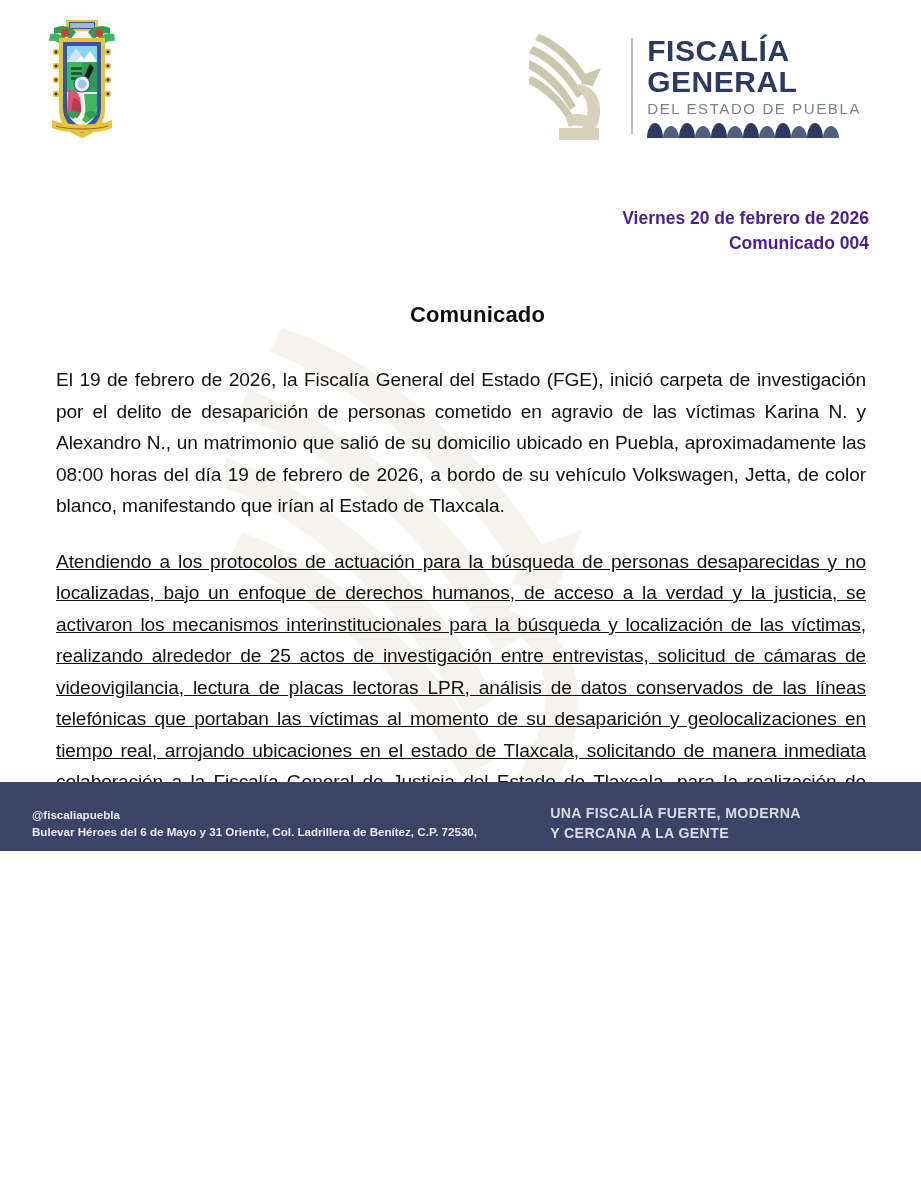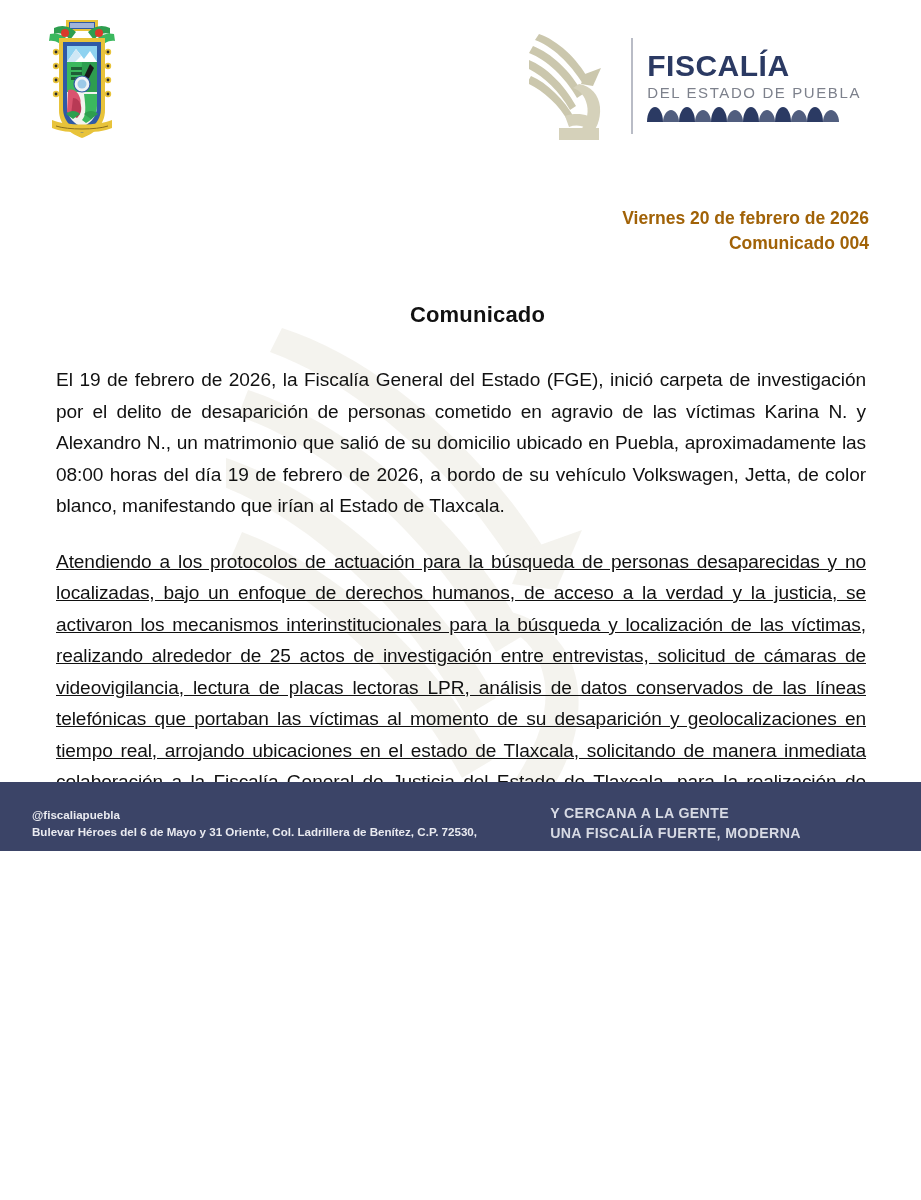--- a/index.html
+++ b/index.html
@@ -98,21 +98,21 @@
   
   .dateline {
     position: relative;
     z-index: 3;
     text-align: right;
     padding: 0 52px 0 0;
     margin-top: 46px;
     font-weight: bold;
     font-size: 17.5px;
     line-height: 25px;
-    color: #a16207;
+    color: #4c1d95;
   }
 
   
   .doc-title {
     position: relative;
     z-index: 3;
     text-align: center;
     font-weight: bold;
     font-size: 22px;
     color: #111111;
@@ -288,20 +288,21 @@
           <path d="M50 52 C62 54 70 63 71 75 C72 88 67 98 60 106 L50 101 C57 92 60 82 58 73 C56 64 51 58 44 56 Z"></path>
           <path d="M36 84 C48 80 60 82 69 90 L64 100 C57 94 48 92 40 95 Z"></path>
           <path d="M30 96 L70 96 L70 108 L30 108 Z"></path>
         </g>
       </svg>
 
       <div class="fge-divider"></div>
 
       <div class="fge-wordmark">
         <div class="fge-line1">FISCALÍA</div>
+        <div class="fge-line2">GENERAL</div>
         <div class="fge-line3">DEL ESTADO DE PUEBLA</div>
         <svg class="fge-pattern" viewBox="0 0 192 16" aria-hidden="true">
           <g fill="#2b3a63">
             <g>
               <path d="M0 16 C0 7 4 1 8 1 C12 1 16 7 16 16 Z"></path>
               <path d="M16 16 C16 9 20 4 24 4 C28 4 32 9 32 16 Z" opacity="0.82"></path>
             </g>
             <g transform="translate(32,0)">
               <path d="M0 16 C0 7 4 1 8 1 C12 1 16 7 16 16 Z"></path>
               <path d="M16 16 C16 9 20 4 24 4 C28 4 32 9 32 16 Z" opacity="0.82"></path>
@@ -339,19 +340,19 @@
     <p>El 19 de febrero de 2026, la Fiscalía General del Estado (FGE), inició carpeta de investigación por el delito de desaparición de personas cometido en agravio de las víctimas Karina N. y Alexandro N., un matrimonio que salió de su domicilio ubicado en Puebla, aproximadamente las 08:00 horas del día 19 de febrero de 2026, a bordo de su vehículo Volkswagen, Jetta, de color blanco, manifestando que irían al Estado de Tlaxcala.</p>
     <p>Atendiendo a los protocolos de actuación para la búsqueda de personas desaparecidas y no localizadas, bajo un enfoque de derechos humanos,  de acceso a la verdad y la justicia, se activaron los mecanismos interinstitucionales para la búsqueda y localización de las víctimas, realizando alrededor de 25 actos de investigación entre entrevistas, solicitud de cámaras de videovigilancia, lectura de placas lectoras LPR, análisis de datos conservados de las líneas telefónicas que portaban las víctimas al momento de su desaparición y geolocalizaciones en tiempo real, arrojando ubicaciones en el estado de Tlaxcala, solicitando de manera inmediata colaboración a la Fiscalía General de Justicia del Estado de Tlaxcala, para la realización de diversos actos de investigación, logrando identificar un vehículo con las características de la unidad vehicular en la que viajaban las víctimas, el cual se ubicó en Libramiento Instituto Politécnico a la altura del SAT, La Trinidad, Tepehitec, estado de Tlaxcala, que circuló sobre la pista nueva a Tlaxcala, llegando al centro, se estacionan y se observa que dan seguimiento a una camioneta blanca, con placas de circulación del Estado de Tlaxcala, esto a las 09:56 horas del día 20 de febrero de 2026,  y continúan la marcha ambas unidades, se incorporan hacia el distribuidor vial el Molinito, siguiendo por carretera Tlaxcala-Apizaco, Carretera Federal 119, arribando a las inmediaciones de Tlaxco, Tlaxcala, a las 11:10 horas.</p>
   </div>
 
   <div class="footer">
     <div class="footer-left">
       <div>@fiscaliapuebla</div>
       <div class="footer-contact-line">Bulevar Héroes del 6 de Mayo y 31 Oriente, Col. Ladrillera de Benítez, C.P. 72530,</div>
     </div>
     <div class="footer-right">
+      <div>UNA FISCALÍA FUERTE, MODERNA</div>
       <div>Y CERCANA A LA GENTE</div>
-      <div>UNA FISCALÍA FUERTE, MODERNA</div>
     </div>
   </div>
   <div class="footer-strip"></div>
 
 </div>
 
 </body></html>

